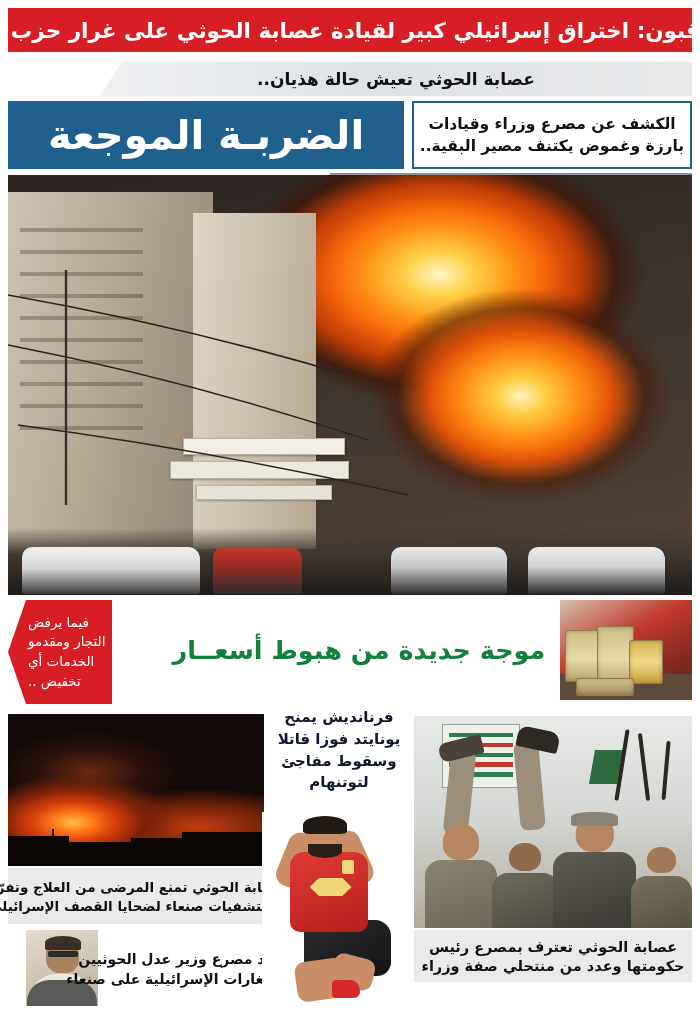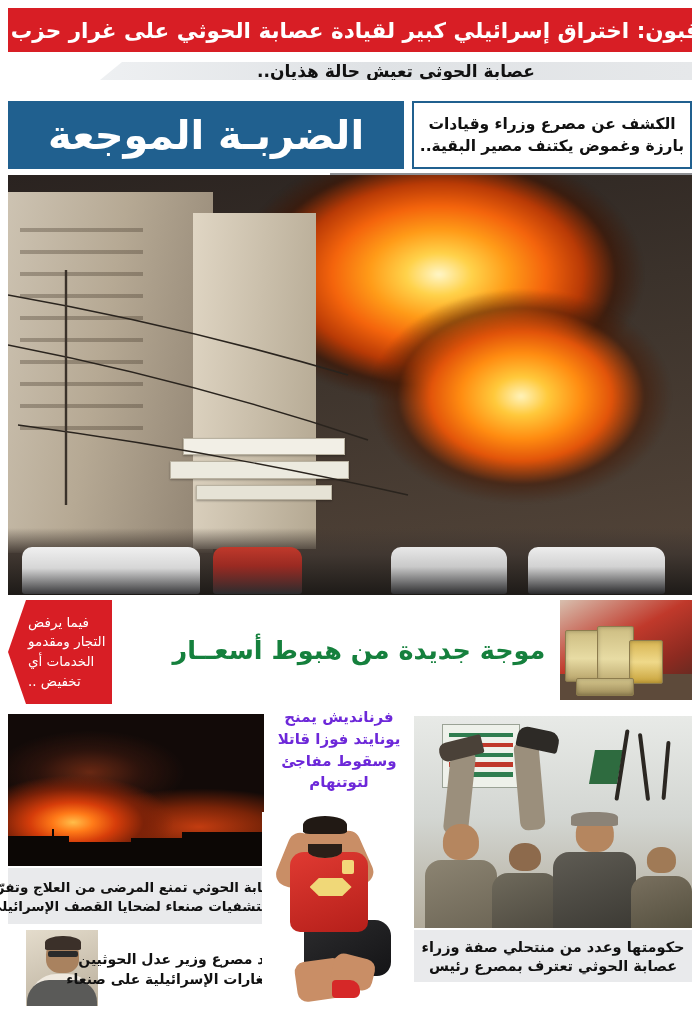--- a/index.html
+++ b/index.html
@@ -15,21 +15,21 @@
   .top-banner {
     position:absolute; left:8px; top:8px; width:684px; height:44px;
     background:#d81e25; color:#fff;
     display:flex; align-items:center; justify-content:center;
     font-weight:bold; font-size:21.5px; letter-spacing:-0.3px;
     white-space:nowrap; overflow:hidden;
   }
 
   
   .subtitle-band {
-    position:absolute; left:100px; top:62px; width:592px; height:18px;
+    position:absolute; left:100px; top:62px; width:592px; height:34px;
     background:linear-gradient(to left,#e6e8ea 0%,#dfe2e5 55%,#eef0f2 100%);
     clip-path:polygon(22px 0, 100% 0, 100% 100%, 0 100%);
     display:flex; align-items:center; justify-content:center;
     font-weight:bold; font-size:17px; color:#111; white-space:nowrap;
   }
 
   
   .main-headline {
     position:absolute; left:8px; top:101px; width:396px; height:68px;
     background:#20608f; color:#fff;
@@ -215,21 +215,21 @@
     display:flex; flex-direction:column; align-items:center; justify-content:center; gap:4px;
   }
   .caption-minister span { font-weight:bold; font-size:14px; color:#111; white-space:nowrap; }
 
   
   .sports-text {
     position:absolute; left:268px; top:706px; width:128px; height:112px;
     display:flex; flex-direction:column; align-items:center; justify-content:flex-start; gap:3px;
     padding-top:2px;
   }
-  .sports-text span { color:#6d28d9; font-weight:bold; font-size:15px; white-space:nowrap; line-height:1.25;margin-left:14px; }
+  .sports-text span { color:#0f172a; font-weight:bold; font-size:15px; white-space:nowrap; line-height:1.25;margin-left:14px; }
   .player-photo { position:absolute; left:262px; top:812px; width:140px; height:200px; overflow:hidden; }
   .player-photo .pbg { position:absolute; inset:0; background:#ffffff; }
   .player-photo .phead { position:absolute; left:30%; top:4%; width:30%; height:19%; background:#c98e66; border-radius:48% 48% 44% 44%; }
   .player-photo .phair { position:absolute; left:29%; top:2%; width:32%; height:9%; background:#211914; border-radius:50% 50% 16% 16%; }
   .player-photo .pbeard { position:absolute; left:33%; top:16%; width:24%; height:7%; background:#2a1f18; border-radius:0 0 50% 50%; }
   .player-photo .parm { position:absolute; background:#c98e66; border-radius:12px; }
   .player-photo .parm.l { left:14%; top:10%; width:19%; height:28%; transform:rotate(22deg); }
   .player-photo .parm.r { left:56%; top:9%; width:19%; height:28%; transform:rotate(-24deg); }
   .player-photo .pjersey {
     position:absolute; left:20%; top:20%; width:56%; height:40%;
@@ -484,17 +484,17 @@
           <div class="h"></div>
           <div class="scarf"></div>
         </div>
       <div class="man m4">
           <div class="b"></div>
           <div class="h"></div>
         </div>
     </div>
   </div>
   <div class="caption-protest">
+    <span>عصابة الحوثي تعترف بمصرع رئيس</span>
     <span>حكومتها وعدد من منتحلي صفة وزراء</span>
-    <span>عصابة الحوثي تعترف بمصرع رئيس</span>
   </div>
 
 </div>
 
 </body></html>

